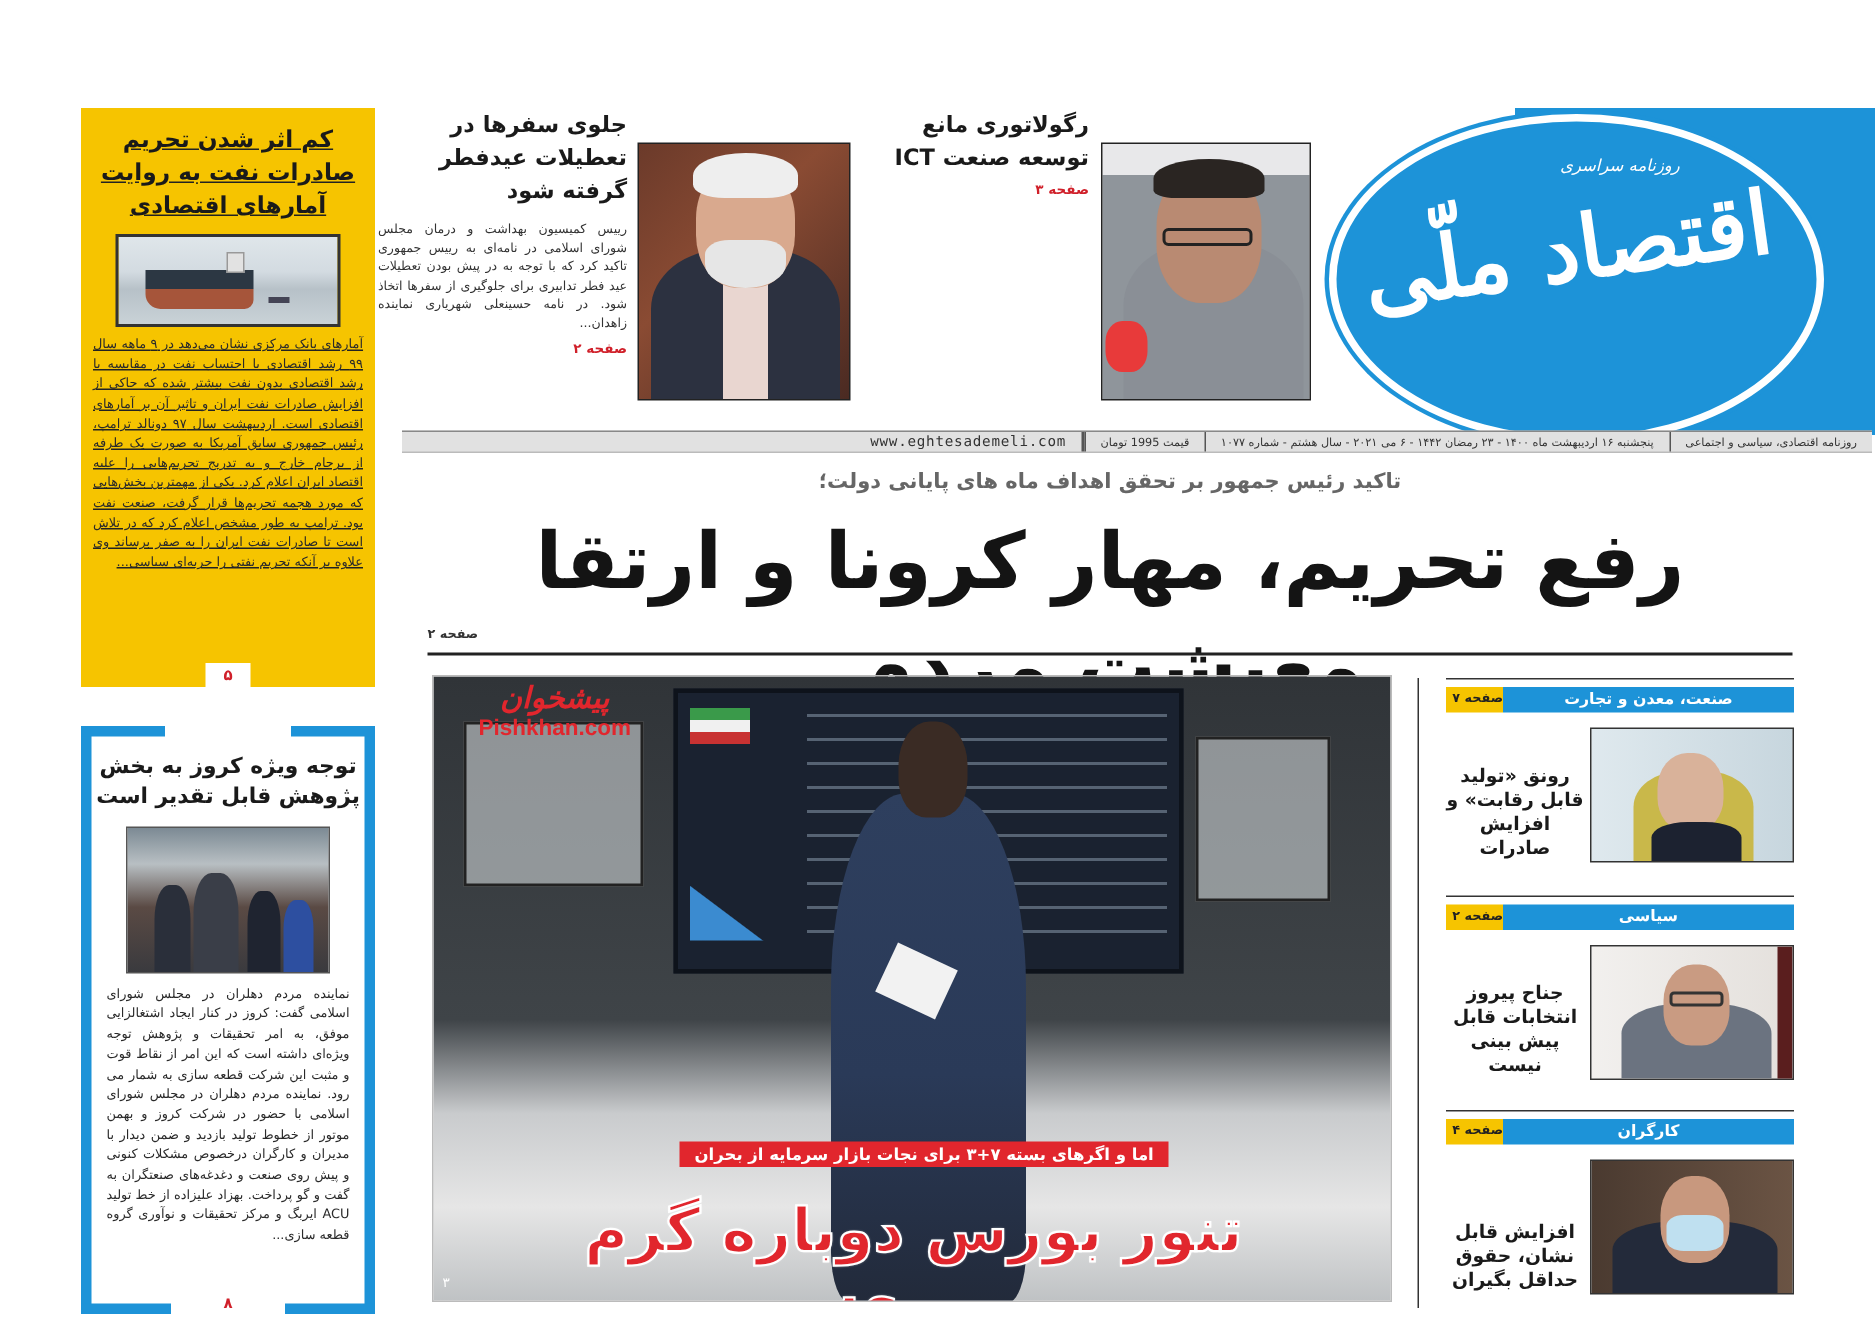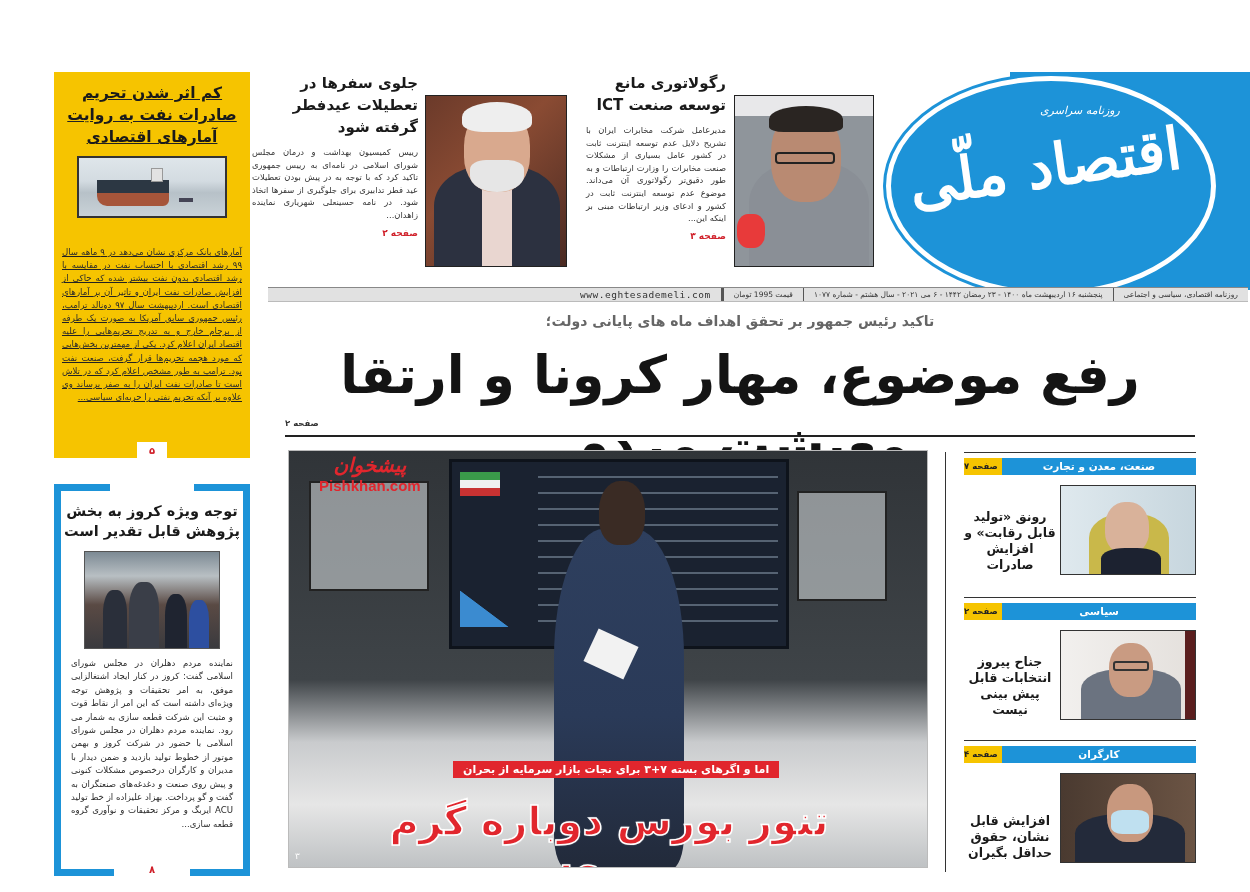--- a/index.html
+++ b/index.html
@@ -23,21 +23,21 @@
   .yellow-box .photo {
     margin: 8px auto 0; width: 150px; height: 62px; border: 2px solid #333;
     background: linear-gradient(to bottom, #dfe6ea 0%, #d3dbe1 40%, #b7c1c8 60%, #c9d2d7 100%);
     position: relative; overflow: hidden;
   }
   .ship-hull { position: absolute; left: 18px; top: 22px; width: 72px; height: 26px;
     background: linear-gradient(to bottom, #2c3743 0 50%, #a6553a 50% 100%); border-radius: 0 0 6px 10px; }
   .ship-tower { position: absolute; left: 72px; top: 10px; width: 12px; height: 14px; background: #e2e2e2; border: 1px solid #999; }
   .ship-boat { position: absolute; left: 100px; top: 40px; width: 14px; height: 4px; background: #445; }
   .yellow-box .body {
-    margin-top: 28px; font-size: 8.6px; line-height: 13.2px; text-align: justify; color: #2a2a2a;
+    margin-top: 6px; font-size: 8.6px; line-height: 13.2px; text-align: justify; color: #2a2a2a;
   }
   .page-tag-white {
     position: absolute; bottom: -2px; left: 83px; width: 30px; height: 18px; background: #fff;
     color: #d0202a; font-size: 10px; text-align: center; line-height: 18px; font-weight: bold;
   }
 
   
   .blue-box {
     position: absolute; left: 54px; top: 484px; width: 196px; height: 392px;
     border: 7px solid #1d93d8; border-top-color: transparent; border-bottom-color: transparent;
@@ -154,21 +154,21 @@
     -webkit-text-stroke: 1.5px #ffffff; text-shadow: 0 0 2px #fff;
   }
   .hero-num { position: absolute; left: 6px; bottom: 6px; font-size: 9px; color: #fff; }
 
   
   .side-rule-v { position: absolute; left: 945px; top: 452px; width: 1px; height: 420px; background: #333; }
   .side-section { position: absolute; left: 964px; width: 232px; }
   .side-section .topline { height: 1px; background: #333; margin-bottom: 5px; }
   .side-bar { display: flex; flex-direction: row; height: 17px; }
   .side-bar .label { flex: 1; background: #1d93d8; color: #fff; font-size: 10.5px; font-weight: bold; text-align: center; line-height: 17px; }
-  .side-bar .page { width: 38px; background: #f6c400; color: #222; font-size: 8.5px; font-weight: bold; text-align: left; line-height: 17px; }
+  .side-bar .page { width: 38px; background: #f6c400; color: #222; font-size: 8.5px; font-weight: bold; text-align: right; line-height: 17px; }
   .side-content { position: relative; height: 98px; margin-top: 10px; }
   .side-photo { position: absolute; right: 0; top: 0; width: 136px; height: 90px; border: 1px solid #333; overflow: hidden; }
   .side-headline { position: absolute; left: 0; bottom: 10px; width: 92px; font-size: 12.5px; font-weight: bold; line-height: 16px; color: #1a1a1a; text-align: center; }
 </style>
 </head>
 <body>
 
 <div class="yellow-box">
   <div class="title">کم اثر شدن تحریم صادرات نفت به روایت آمارهای اقتصادی</div>
   <div class="photo">
@@ -203,21 +203,20 @@
 <div class="teaser-photo photo-travel">
   <div class="suit" style="left:8px;width:126px;height:100px;background:#2c3140;"></div>
   <div class="suit" style="left:56px;width:30px;height:98px;background:#e9d6d0;border-radius:0;"></div>
   <div class="head-face" style="left:38px;top:12px;width:66px;height:84px;background:#d9a98e;"></div>
   <div class="head-face" style="left:36px;top:6px;width:70px;height:30px;background:#eeeeee;border-radius:50% 50% 30% 30%;"></div>
   <div class="head-face" style="left:44px;top:64px;width:54px;height:32px;background:#e6e6e6;border-radius:30% 30% 50% 50%;"></div>
 </div>
 
 <div class="teaser teaser-ict">
   <div class="headline">رگولاتوری مانع توسعه صنعت ICT</div>
-  <div class="body">مدیرعامل شرکت مخابرات ایران با تشریح دلایل عدم توسعه اینترنت ثابت در کشور عامل بسیاری از مشکلات صنعت مخابرات را وزارت ارتباطات و به طور دقیق‌تر رگولاتوری آن می‌داند. موضوع عدم توسعه اینترنت ثابت در کشور و ادعای وزیر ارتباطات مبنی بر اینکه این...</div>
   <div class="page-ref">صفحه ۳</div>
 </div>
 <div class="teaser-photo photo-ict">
   <div class="suit" style="left:14px;width:120px;height:104px;background:#8a8f96;"></div>
   <div class="head-face" style="left:36px;top:14px;width:70px;height:92px;background:#b98a72;"></div>
   <div class="head-face" style="left:34px;top:10px;width:74px;height:26px;background:#2a2522;border-radius:50% 50% 20% 20%;"></div>
   <div class="head-face" style="left:40px;top:56px;width:60px;height:12px;background:transparent;border:2px solid #222;border-radius:4px;"></div>
   <div class="head-face" style="left:2px;top:118px;width:28px;height:34px;background:#e83a3a;border-radius:40%;"></div>
 </div>
 
@@ -227,21 +226,21 @@
 <div class="logo-main">اقتصاد ملّی</div>
 
 <div class="info-bar">
   <div class="cell">روزنامه اقتصادی، سیاسی و اجتماعی</div>
   <div class="cell">پنجشنبه ۱۶ اردیبهشت ماه ۱۴۰۰ - ۲۳ رمضان ۱۴۴۲ - ۶ می ۲۰۲۱ - سال هشتم - شماره ۱۰۷۷</div>
   <div class="cell">قیمت 1995 تومان</div>
   <div class="cell site">www.eghtesademeli.com</div>
 </div>
 
 <div class="kicker">تاکید رئیس جمهور بر تحقق اهداف ماه های پایانی دولت؛</div>
-<div class="main-headline">رفع موضوع، مهار کرونا و ارتقا معیشت مردم</div>
+<div class="main-headline">رفع تحریم، مهار کرونا و ارتقا معیشت مردم</div>
 <div class="main-page-ref">صفحه ۲</div>
 <div class="main-rule"></div>
 
 <div class="hero">
   <div class="glass-left"></div>
   <div class="glass-right"></div>
   <div class="screen">
     <div class="flag"></div>
     <div class="chart"></div>
     <div class="row" style="right:8px;top:14px;width:240px;"></div>

